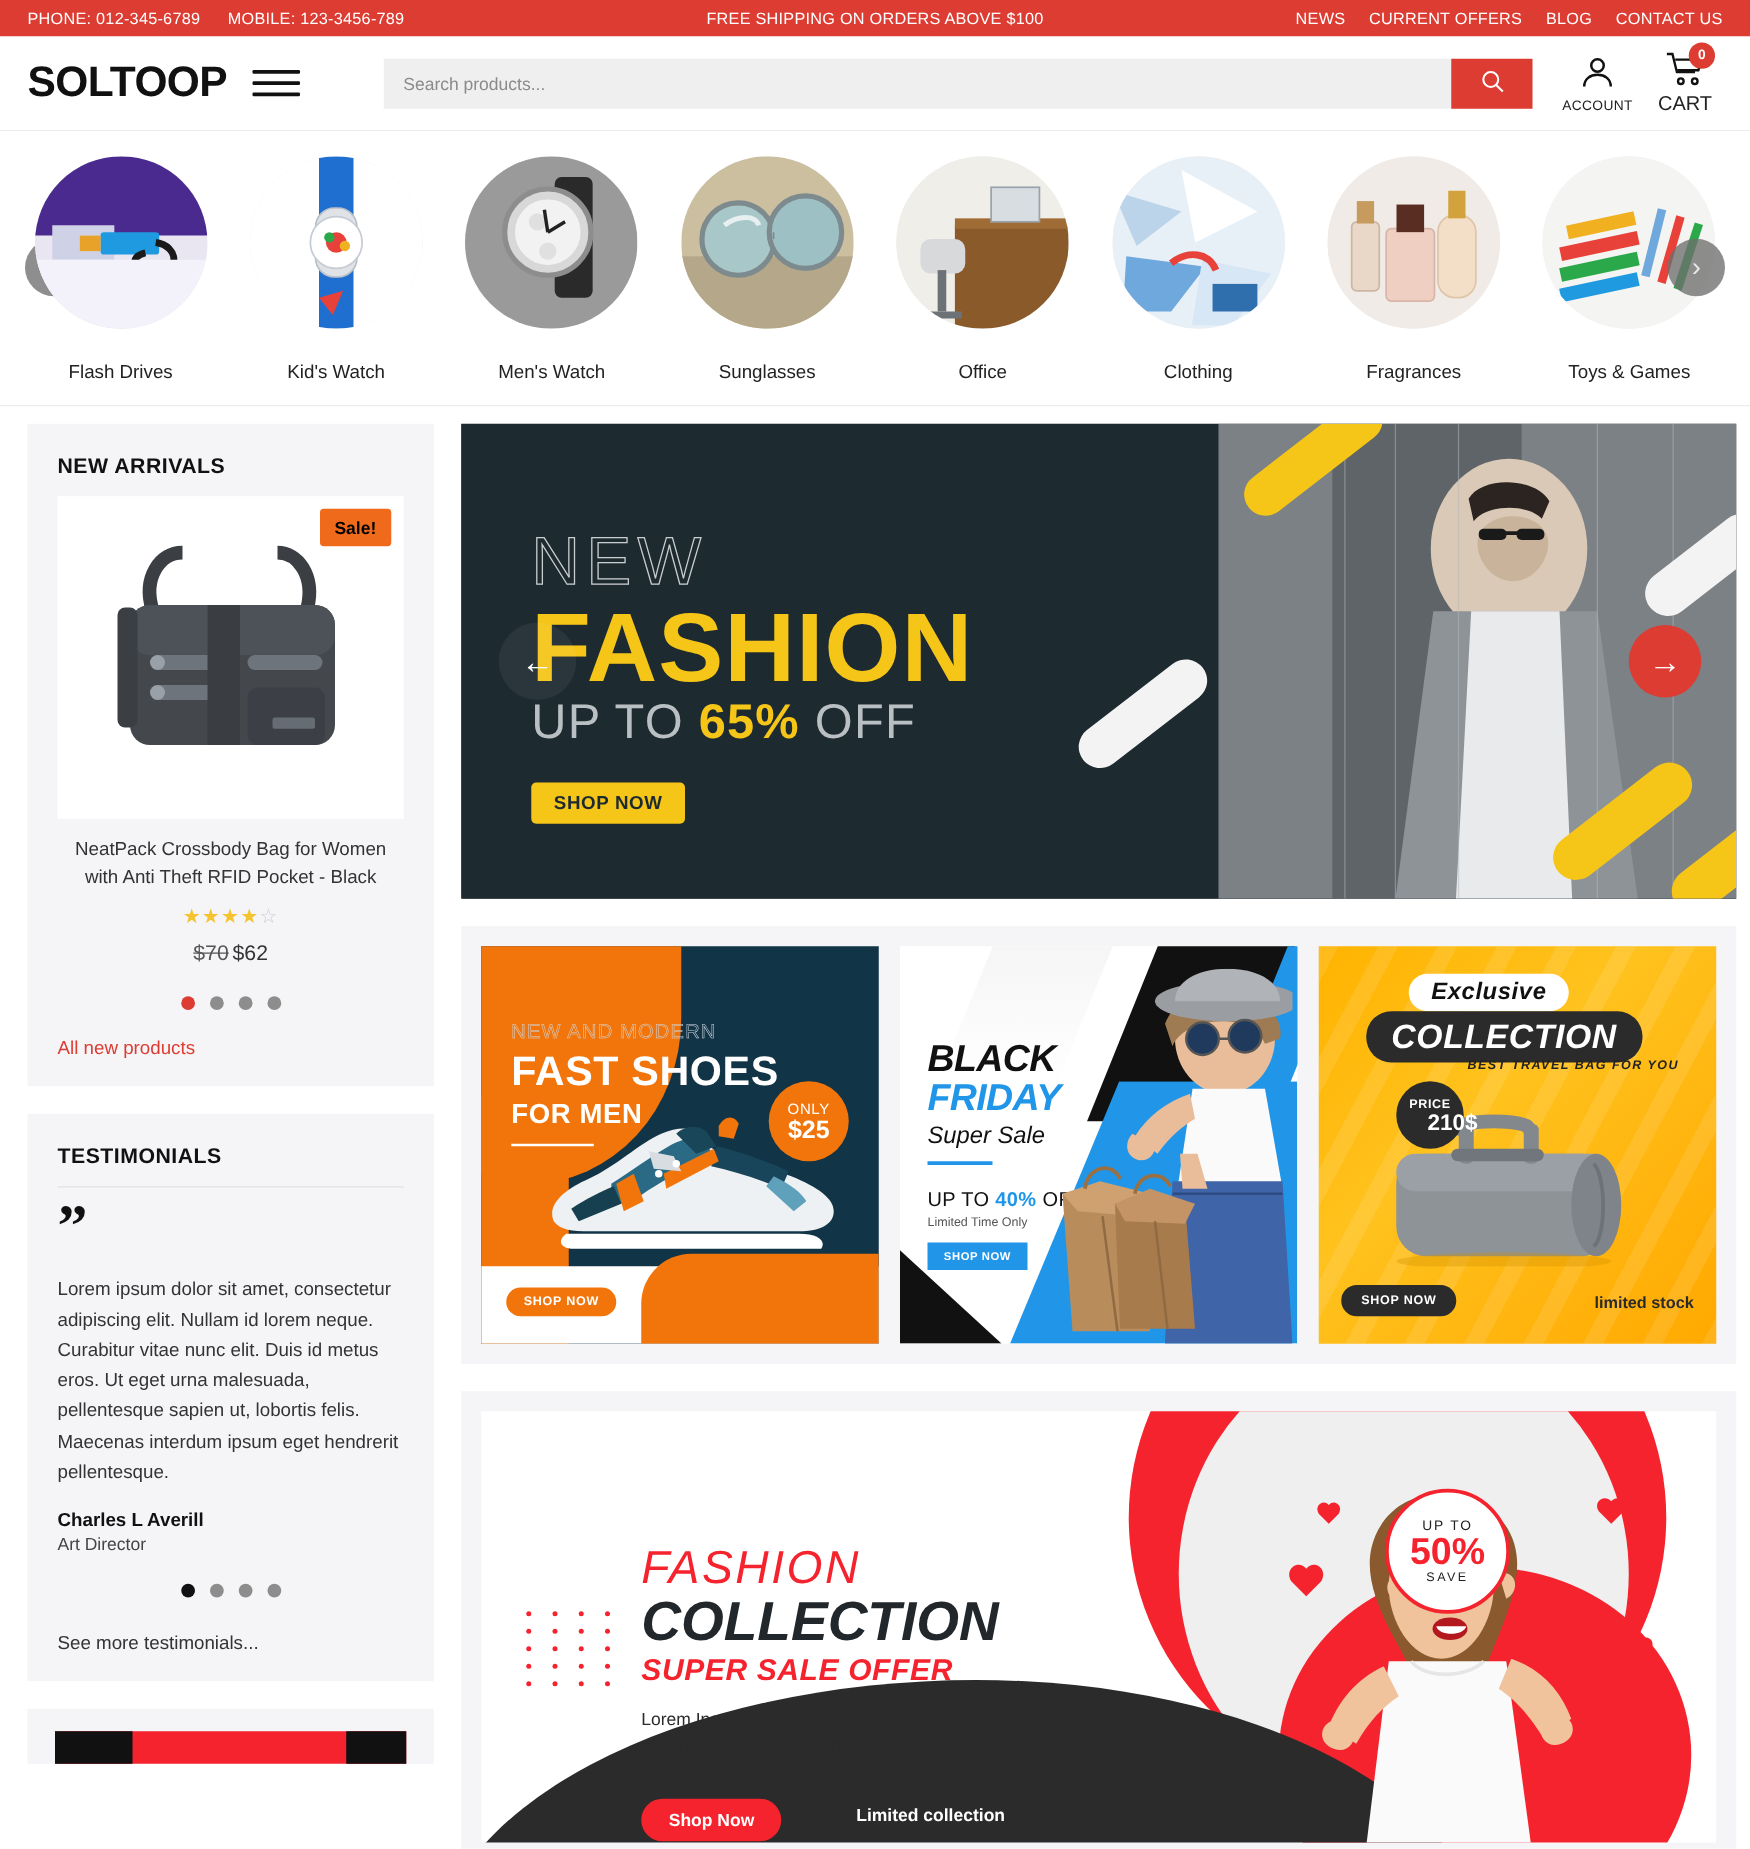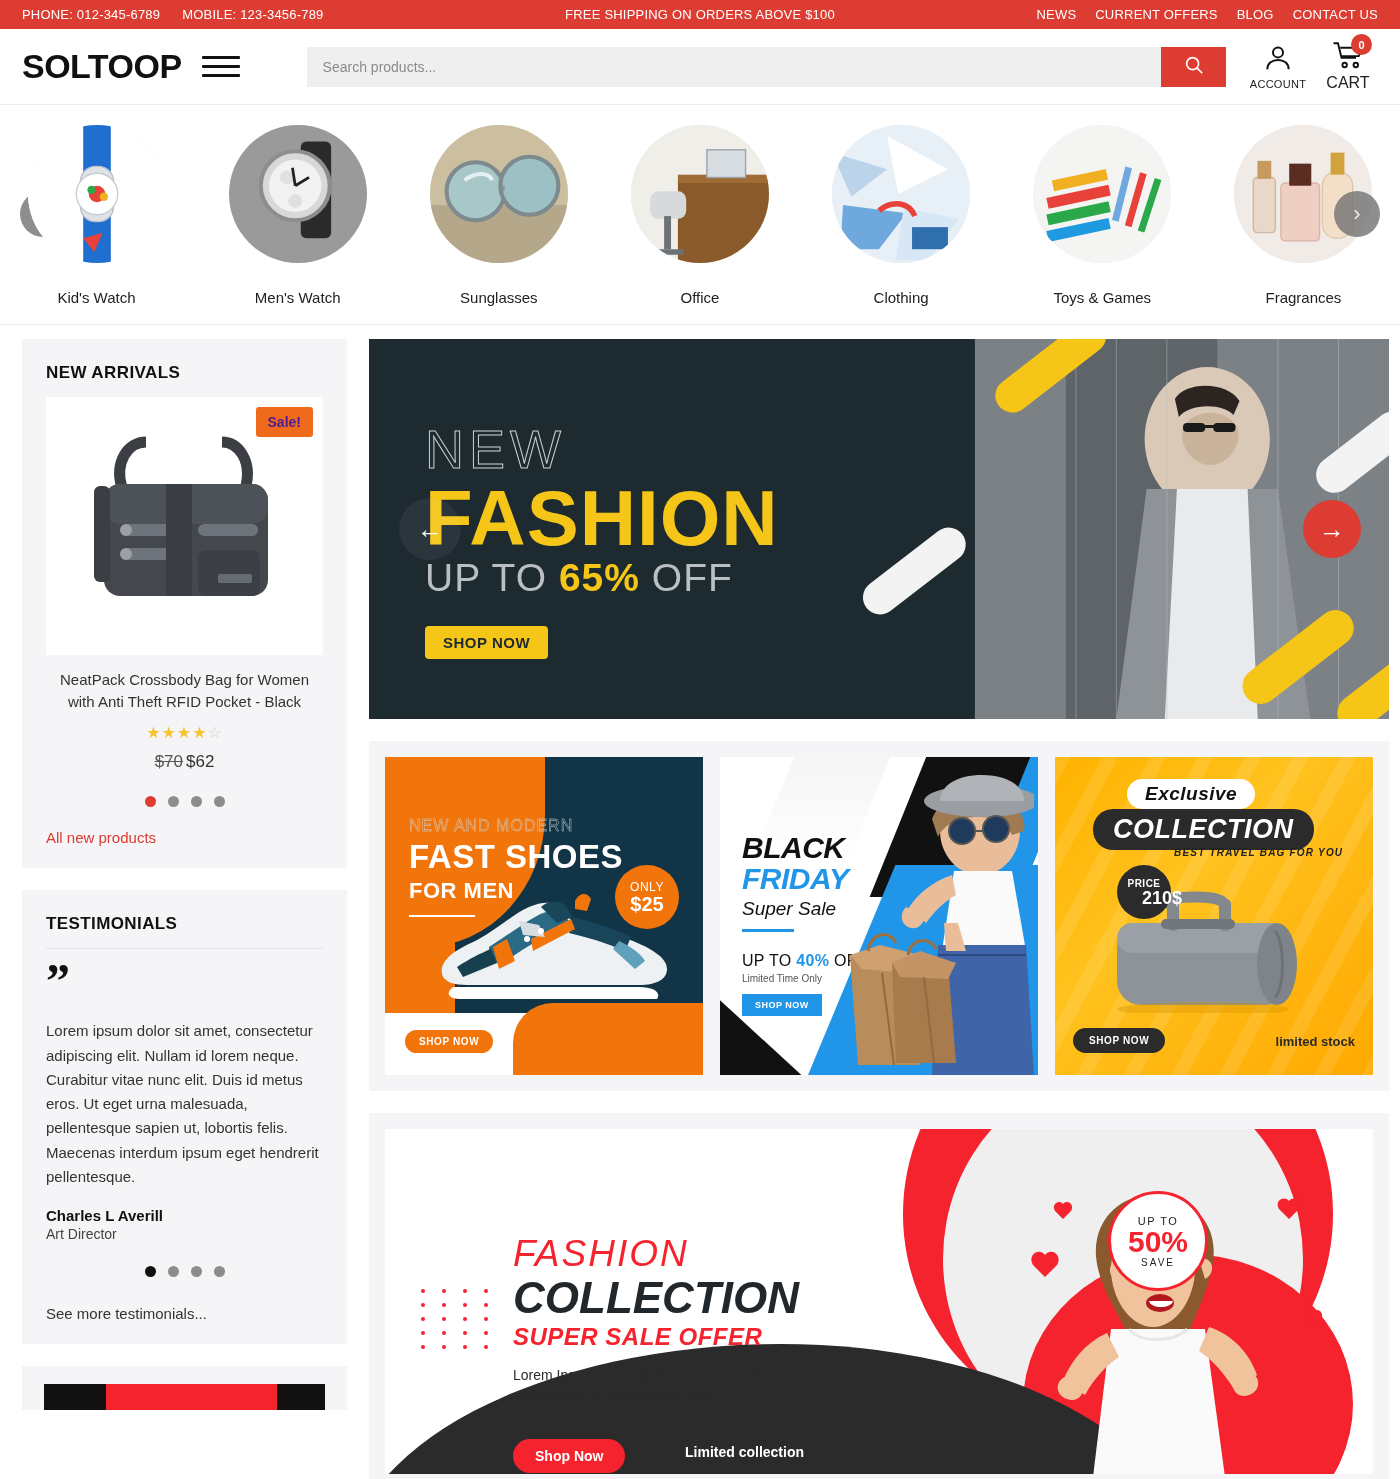--- a/index.html
+++ b/index.html
@@ -104,21 +104,21 @@
     font-size: 17px; font-weight: bold; letter-spacing: .4px; color: #111;
     margin-bottom: 14px;
   }
   .panel .rule { border-top: 1px solid #e2e2e6; margin-bottom: 18px; }
 
   .prodimg {
     background: #fff; height: 258px; position: relative; display: flex;
     align-items: center; justify-content: center; overflow: hidden;
   }
   .sale-badge {
-    position: absolute; top: 10px; right: 10px; background: #f06A1C; color: #4c1d95;
+    position: absolute; top: 10px; right: 10px; background: #f06A1C; color: #000000;
     font-size: 14px; font-weight: bold; padding: 7px 12px; border-radius: 3px;
   }
   .prodtitle { text-align: center; font-size: 15px; line-height: 1.45; margin: 14px 4px 10px; color: #333; }
   .stars { text-align: center; font-size: 16px; letter-spacing: 1px; }
   .star-on { color: #f5c230; }
   .star-off { color: #cfcfcf; }
   .prices { text-align: center; margin-top: 10px; font-size: 17px; color: #333; }
   .prices .old { text-decoration: line-through; color: #555; margin-right: 3px; }
   .dots { display: flex; justify-content: center; gap: 12px; margin-top: 24px; }
   .dot { width: 11px; height: 11px; border-radius: 50%; background: #8d8d8d; cursor: pointer; }
@@ -321,20 +321,34 @@
       </svg>
     </span>
     <span class="lbl">CART</span>
   </div>
 </div>
 
 <div class="catbar">
   <button class="carousel-arrow left">‹</button>
   <div class="catlist">
 
+    <div class="cat">
+      <div class="thumb">
+        <svg viewBox="0 0 100 100">
+            <rect width="100" height="100" fill="#e9e6f2"></rect>
+        <path d="M0 0h100v46H0z" fill="#4a2a8f"></path>
+            <path d="M10 40h36v20H10z" fill="#cfd2e6"></path>
+        <rect x="38" y="44" width="34" height="13" rx="2" fill="#1f9ae0"></rect>
+        <rect x="26" y="46" width="12" height="9" fill="#e8a22a"></rect>
+        <path d="M70 50c14 2 14 18 0 18s-16-10-6-12" stroke="#1a1a1a" stroke-width="4" fill="none"></path>
+        <rect y="60" width="100" height="40" fill="#f3f1fa"></rect>
+          </svg>
+      </div>
+      <div class="cname">Flash Drives</div>
+    </div>
 
     <div class="cat">
       <div class="thumb">
         <svg viewBox="0 0 100 100">
             <rect width="100" height="100" fill="#fff"></rect>
         <rect x="40" y="0" width="20" height="100" fill="#1f6fd0"></rect>
         <rect x="38" y="30" width="24" height="40" rx="11" fill="#dfe3e8" stroke="#b9c0c8"></rect>
         <circle cx="50" cy="50" r="15" fill="#fff" stroke="#c6ccd3"></circle>
         <circle cx="50" cy="50" r="6" fill="#e8413a"></circle>
         <circle cx="46" cy="47" r="3" fill="#2aa84a"></circle>
@@ -401,46 +415,46 @@
         <path d="M34 62c10-8 22-6 26 4" stroke="#e8413a" stroke-width="4" fill="none"></path>
         <rect x="58" y="74" width="26" height="16" fill="#2f6fae"></rect>
           </svg>
       </div>
       <div class="cname">Clothing</div>
     </div>
 
     <div class="cat">
       <div class="thumb">
         <svg viewBox="0 0 100 100">
+            <rect width="100" height="100" fill="#f0ebe6"></rect>
+        <rect x="34" y="42" width="28" height="42" rx="3" fill="#f0cfc3" stroke="#d8b5a8"></rect>
+        <rect x="40" y="28" width="16" height="16" fill="#5a2d22"></rect>
+        <rect x="64" y="34" width="22" height="48" rx="10" fill="#f3dfc8" stroke="#ddc6a8"></rect>
+        <rect x="70" y="20" width="10" height="16" fill="#d2a23c"></rect>
+        <rect x="14" y="38" width="16" height="40" rx="3" fill="#e9d7c8" stroke="#cdb6a3"></rect>
+        <rect x="17" y="26" width="10" height="13" fill="#c79a5e"></rect>
+          </svg>
+      </div>
+      <div class="cname">Fragrances</div>
+    </div>
+
+    <div class="cat">
+      <div class="thumb">
+        <svg viewBox="0 0 100 100">
             <rect width="100" height="100" fill="#f4f4f2"></rect>
         <rect x="10" y="48" width="46" height="8" fill="#e8413a" transform="rotate(-12 33 52)"></rect>
         <rect x="10" y="60" width="46" height="8" fill="#2aa84a" transform="rotate(-12 33 64)"></rect>
         <rect x="10" y="72" width="46" height="8" fill="#1f9ae0" transform="rotate(-12 33 76)"></rect>
         <rect x="14" y="36" width="40" height="8" fill="#f0b020" transform="rotate(-12 34 40)"></rect>
         <rect x="62" y="30" width="5" height="40" fill="#6fa8dc" transform="rotate(14 64 50)"></rect>
         <rect x="72" y="34" width="5" height="40" fill="#e8413a" transform="rotate(16 74 54)"></rect>
         <rect x="82" y="38" width="5" height="40" fill="#2aa84a" transform="rotate(18 84 58)"></rect>
           </svg>
       </div>
       <div class="cname">Toys &amp; Games</div>
-    </div>
-
-    <div class="cat">
-      <div class="thumb">
-        <svg viewBox="0 0 100 100">
-            <rect width="100" height="100" fill="#f0ebe6"></rect>
-        <rect x="34" y="42" width="28" height="42" rx="3" fill="#f0cfc3" stroke="#d8b5a8"></rect>
-        <rect x="40" y="28" width="16" height="16" fill="#5a2d22"></rect>
-        <rect x="64" y="34" width="22" height="48" rx="10" fill="#f3dfc8" stroke="#ddc6a8"></rect>
-        <rect x="70" y="20" width="10" height="16" fill="#d2a23c"></rect>
-        <rect x="14" y="38" width="16" height="40" rx="3" fill="#e9d7c8" stroke="#cdb6a3"></rect>
-        <rect x="17" y="26" width="10" height="13" fill="#c79a5e"></rect>
-          </svg>
-      </div>
-      <div class="cname">Fragrances</div>
     </div>
 
   </div>
   <button class="carousel-arrow right">›</button>
 </div>
 
 <div class="page">
 
   <div class="sidebar">
 

